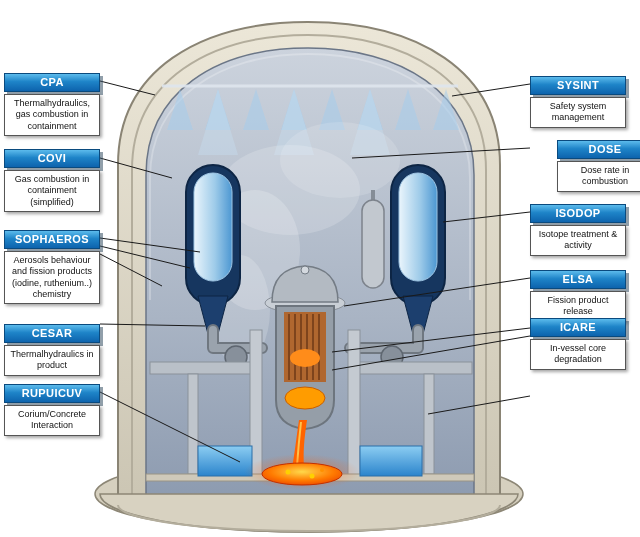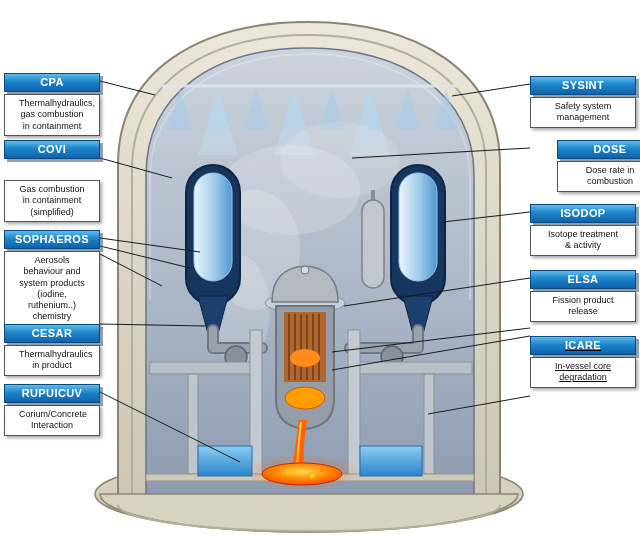--- a/index.html
+++ b/index.html
@@ -3,41 +3,41 @@
 <meta charset="utf-8">
 <style>
   html,body{margin:0;padding:0;background:#ffffff;}
   body{width:640px;height:537px;position:relative;overflow:hidden;
        font-family:"Liberation Sans", sans-serif;}
   #stage{position:absolute;inset:0;width:640px;height:537px;}
   #illustration{position:absolute;left:0;top:0;z-index:1;}
   #leaders{position:absolute;left:0;top:0;z-index:2;pointer-events:none;}
   .label{position:absolute;display:flex;flex-direction:column;z-index:3;}
   .label.left{width:96px;}
-  .label.right{width:106px;}
+  .label.right{width:96px;}
   .label-header{
     background:linear-gradient(180deg,#5cbbec 0%,#1e84c8 45%,#0d63ad 100%);
     border:1px solid #0a4a7e;color:#ffffff;font-weight:bold;font-size:11px;
     line-height:13px;text-align:center;padding:2px 10px;letter-spacing:.4px;
     box-shadow:3px 3px 0 rgba(55,80,100,.55);}
   .label-body{
     background:#ffffff;border:1px solid #555;color:#111;font-size:9px;
-    line-height:1.25;text-align:center;padding:3px 14px;margin-top:2px;
+    line-height:1.25;text-align:center;padding:3px 5px;margin-top:2px;
     box-shadow:2px 2px 3px rgba(0,0,0,.35);}
   
   #label-cpa{left:4px;top:73px;}
-  #label-covi{left:4px;top:140px;gap:19px;}
+  #label-covi{left:4px;top:149px;}
   #label-sophaeros{left:4px;top:230px;}
   #label-cesar{left:4px;top:324px;}
   #label-medicis{left:4px;top:384px;}
   #label-sysint{left:530px;top:76px;}
   #label-dose{left:530px;top:140px;margin-left:27px;}
   #label-isodop{left:530px;top:204px;}
   #label-elsa{left:530px;top:270px;}
-  #label-icare{left:530px;top:336px;text-decoration:underline;}
+  #label-icare{left:530px;top:318px;}
   #label-rupuicuv{left:530px;top:388px;}
 </style>
 </head>
 <body>
 
 <div id="stage">
 
   <svg id="illustration" width="640" height="537" viewBox="0 0 640 537">
     <defs>
       <linearGradient id="interiorGrad" x1="0" y1="0" x2="0" y2="1">
@@ -210,21 +210,21 @@
   <div class="label left" id="label-cpa">
     <div class="label-header">CPA</div>
     <div class="label-body">Thermalhydraulics, gas combustion in containment</div>
   </div>
   <div class="label left" id="label-covi">
     <div class="label-header">COVI</div>
     <div class="label-body">Gas combustion in containment (simplified)</div>
   </div>
   <div class="label left" id="label-sophaeros">
     <div class="label-header">SOPHAEROS</div>
-    <div class="label-body">Aerosols behaviour and system products (iodine, ruthenium..) chemistry</div>
+    <div class="label-body">Aerosols behaviour and fission products (iodine, ruthenium..) chemistry</div>
   </div>
   <div class="label left" id="label-cesar">
     <div class="label-header">CESAR</div>
     <div class="label-body">Thermalhydraulics in product</div>
   </div>
   <div class="label left" id="label-medicis">
     <div class="label-header">RUPUICUV</div>
     <div class="label-body">Corium/Concrete Interaction</div>
   </div>
 

